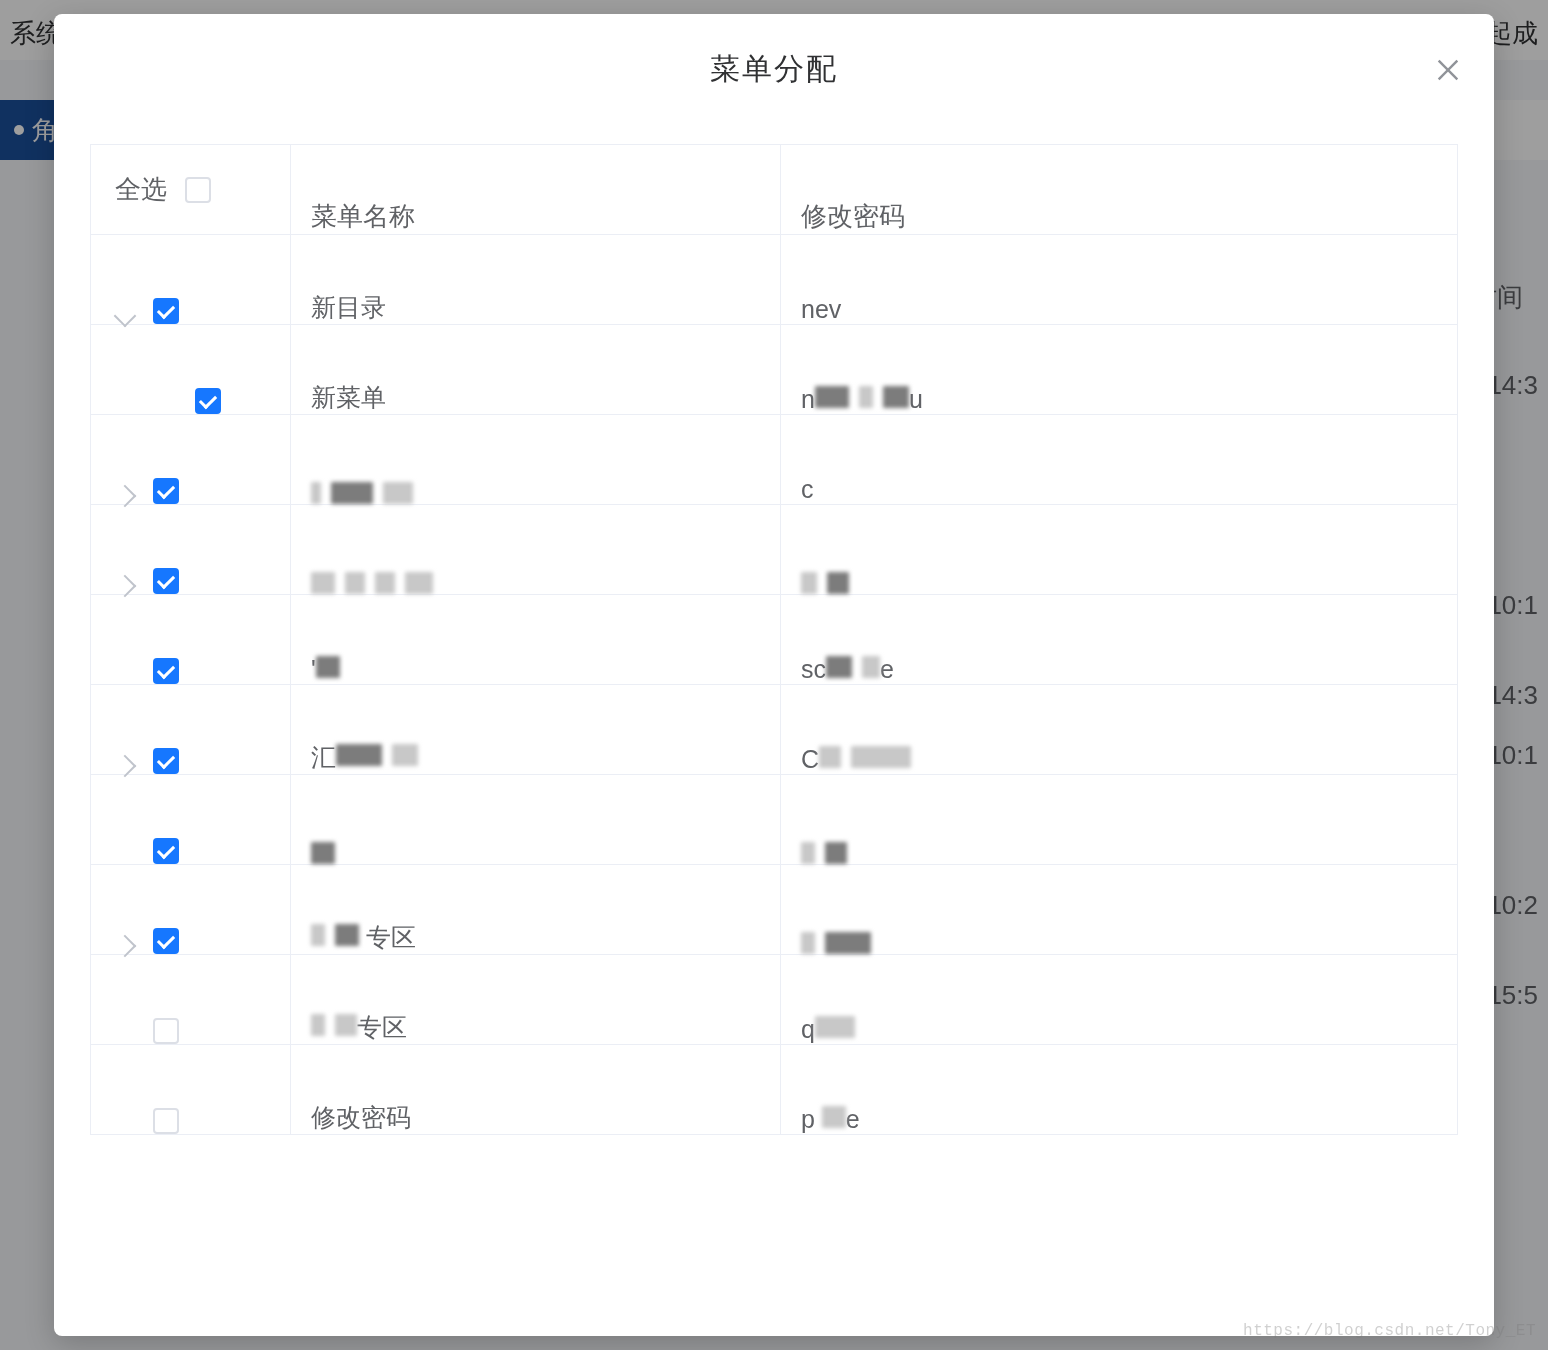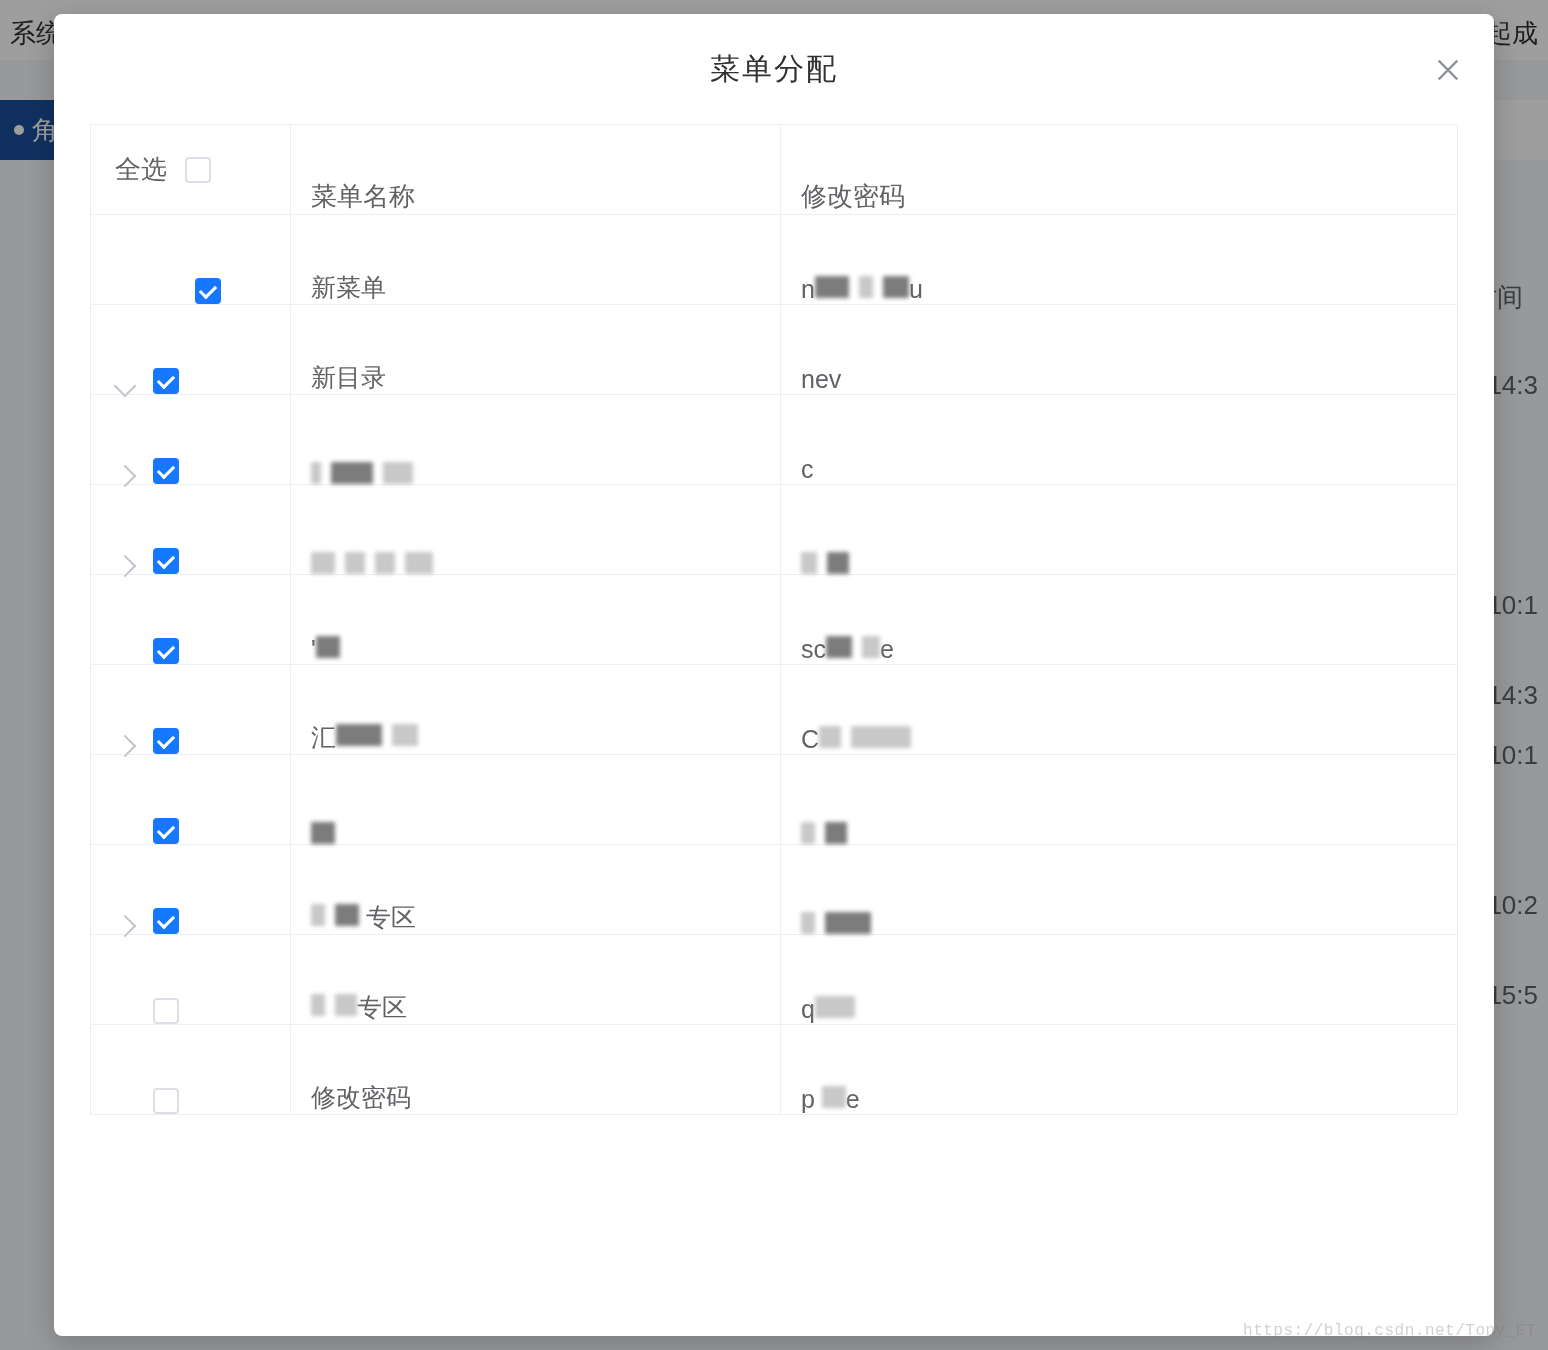--- a/index.html
+++ b/index.html
@@ -113,20 +113,21 @@
     right: 32px;
     top: 42px;
     width: 28px; height: 28px;
     cursor: pointer;
     color: #909399;
   }
   .modal-close svg { width: 100%; height: 100%; }
 
   .modal-body {
     padding: 0 36px 20px 36px;
+    margin-top: 20px;
   }
 
   
   .tbl {
     width: 100%;
     border: 1px solid #ebeef5;
     border-collapse: collapse;
     font-size: 24px;
     color: #606266;
   }
@@ -296,59 +297,59 @@
                 <span>修改密码</span>
               </div>
           </th>
         </tr>
       </thead>
       <tbody>
 
         <tr>
           <td>
               <div class="td-inner">
+            <span class="expand-slot">
+              <span class="chevron expanded"></span>
+            </span>
+            <span class="cbx checked"></span>
+          </div>
+            </td>
+          <td>
+              <div class="td-inner">
+                <span class="cell-text">新目录</span>
+              </div>
+            </td>
+          <td>
+              <div class="td-inner">
+                <span class="cell-text">nev</span>
+              </div>
+            </td>
+        </tr>
+
+        <tr>
+          <td>
+              <div class="td-inner">
             <span class="expand-slot"></span>
             <span class="indent-slot"></span>
             <span class="cbx checked"></span>
           </div>
             </td>
           <td>
               <div class="td-inner">
                 <span class="cell-text">新菜单</span>
               </div>
             </td>
           <td>
               <div class="td-inner">
             <span class="cell-text">n<span class="smudge">
                     <i style="width:34px"></i>
                     <i class="lt" style="width:14px"></i>
                     <i style="width:26px"></i>
                   </span>u</span>
           </div>
-            </td>
-        </tr>
-
-        <tr>
-          <td>
-              <div class="td-inner">
-            <span class="expand-slot">
-              <span class="chevron expanded"></span>
-            </span>
-            <span class="cbx checked"></span>
-          </div>
-            </td>
-          <td>
-              <div class="td-inner">
-                <span class="cell-text">新目录</span>
-              </div>
-            </td>
-          <td>
-              <div class="td-inner">
-                <span class="cell-text">nev</span>
-              </div>
             </td>
         </tr>
 
 
         <tr>
           <td>
               <div class="td-inner">
             <span class="expand-slot">
               <span class="chevron collapsed"></span>
             </span>

